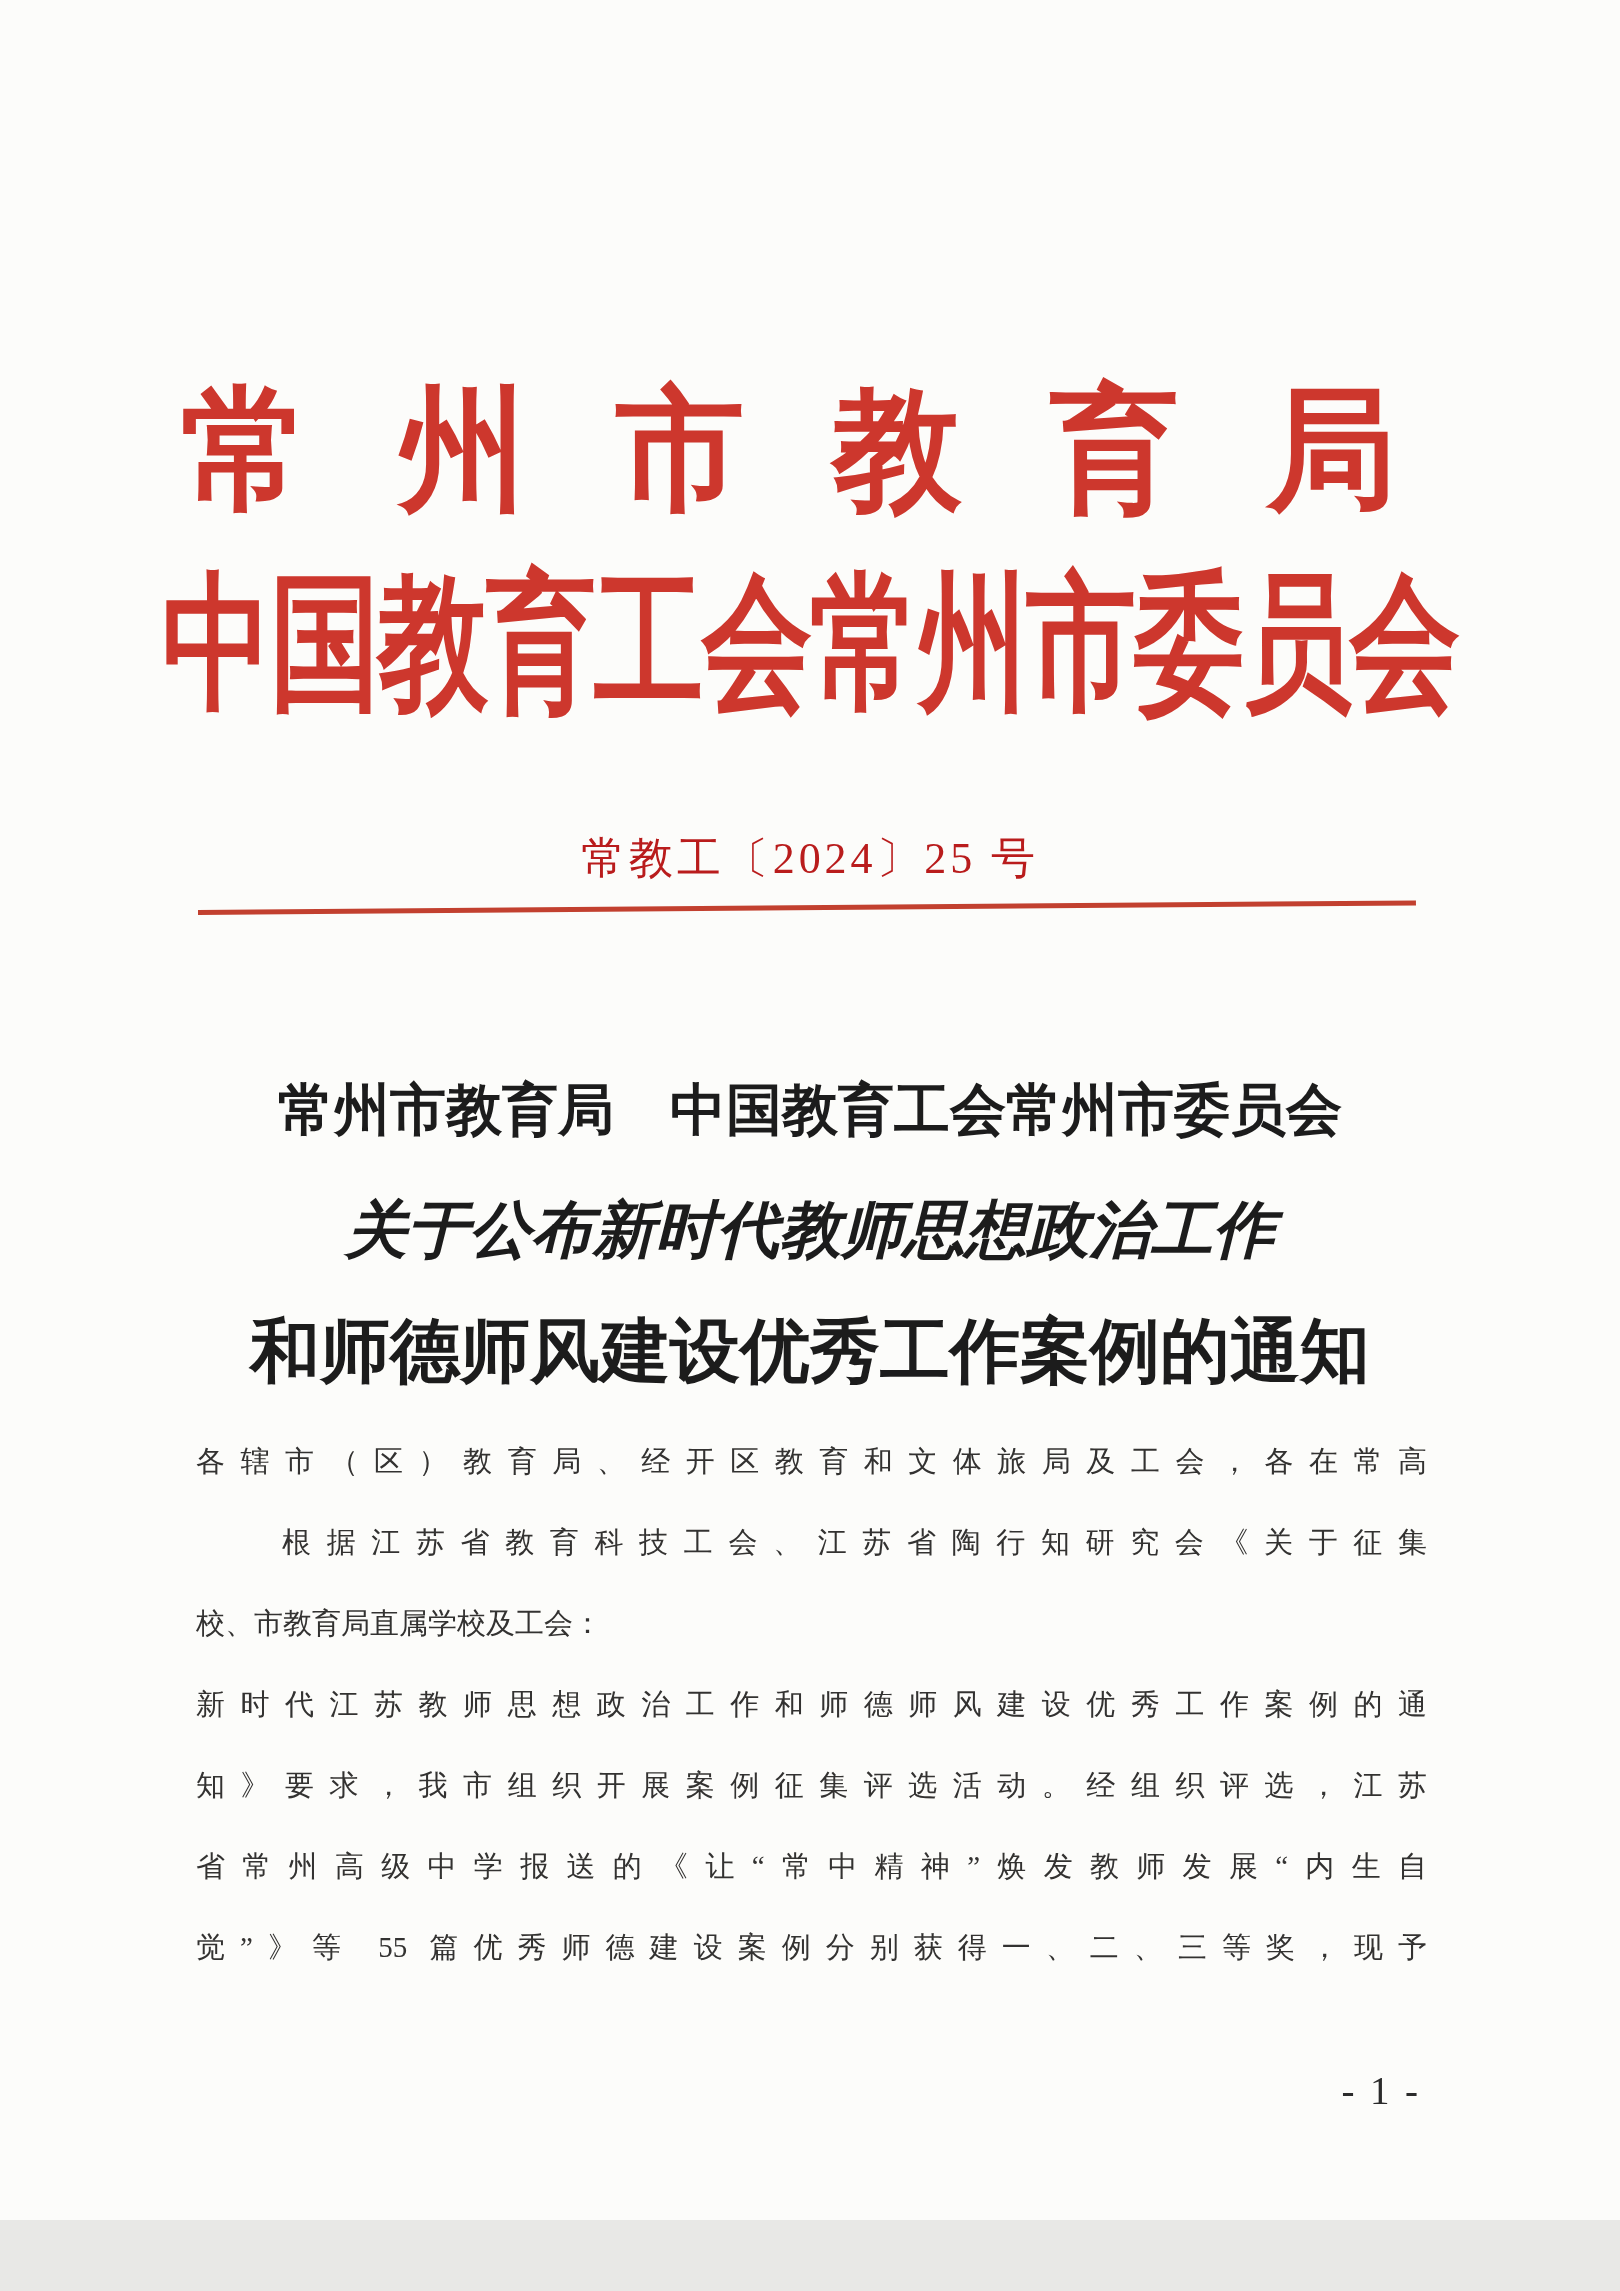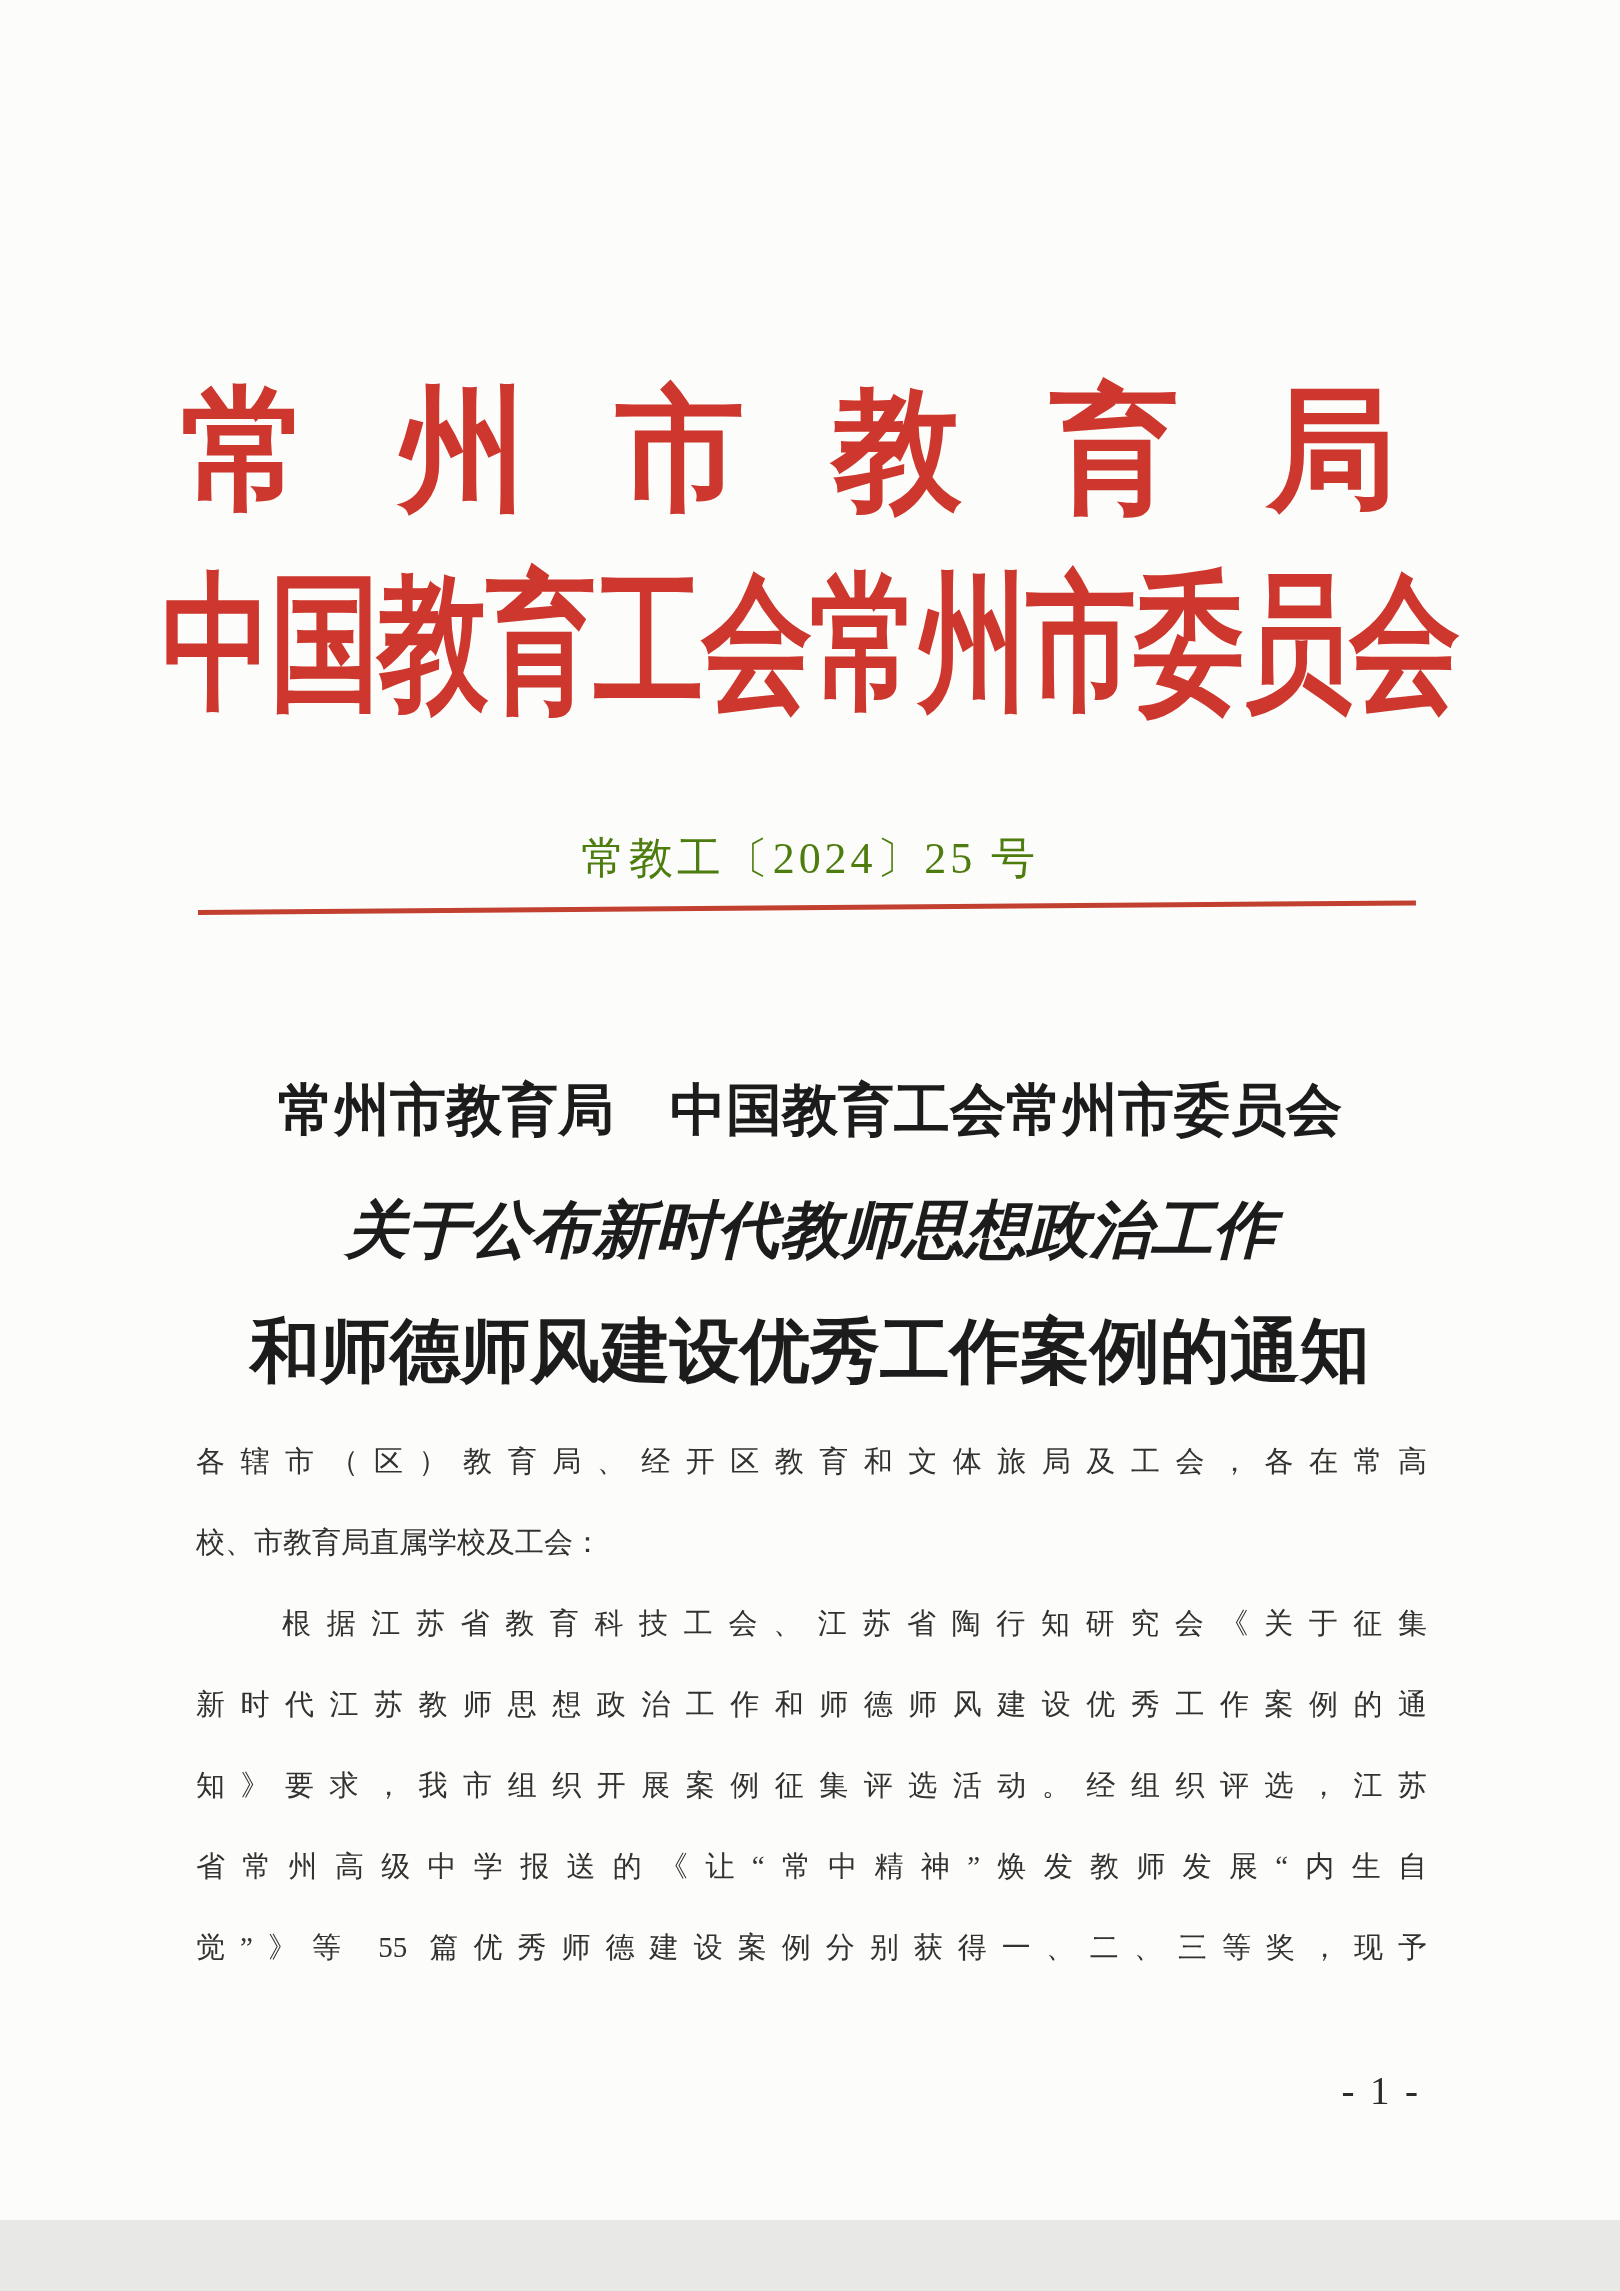--- a/index.html
+++ b/index.html
@@ -52,21 +52,21 @@
   
   .doc-number {
     position: absolute;
     top: 835px;
     left: 0;
     width: 1620px;
     text-align: center;
     font-size: 44px;
     line-height: 1.1;
     letter-spacing: 3.9px;
-    color: #4d7c0f;
+    color: #b91c1c;
   }
 
   
   .red-divider {
     position: absolute;
     top: 910px;
     left: 198px;
     width: 1218px;
     height: 4.9px;
     background: #c2402f;
@@ -141,22 +141,22 @@
   <div class="red-divider"></div>
 
   <div class="title-block">
     <div class="title-line title-line-1">常州市教育局　中国教育工会常州市委员会</div>
     <div class="title-line title-line-2">关于公布新时代教师思想政治工作</div>
     <div class="title-line title-line-3">和师德师风建设优秀工作案例的通知</div>
   </div>
 
   <div class="body-block">
     <p class="body-line">各辖市（区）教育局、经开区教育和文体旅局及工会，各在常高</p>
+    <p class="body-line indent">根据江苏省教育科技工会、江苏省陶行知研究会《关于征集</p>
     <p class="body-line short">校、市教育局直属学校及工会：</p>
-    <p class="body-line indent">根据江苏省教育科技工会、江苏省陶行知研究会《关于征集</p>
     <p class="body-line">新时代江苏教师思想政治工作和师德师风建设优秀工作案例的通</p>
     <p class="body-line">知》要求，我市组织开展案例征集评选活动。经组织评选，江苏</p>
     <p class="body-line">省常州高级中学报送的《让“常中精神”焕发教师发展“内生自</p>
     <p class="body-line">觉”》等 55 篇优秀师德建设案例分别获得一、二、三等奖，现予</p>
   </div>
 
   <div class="page-number">- 1 -</div>
 
 </div>
 

